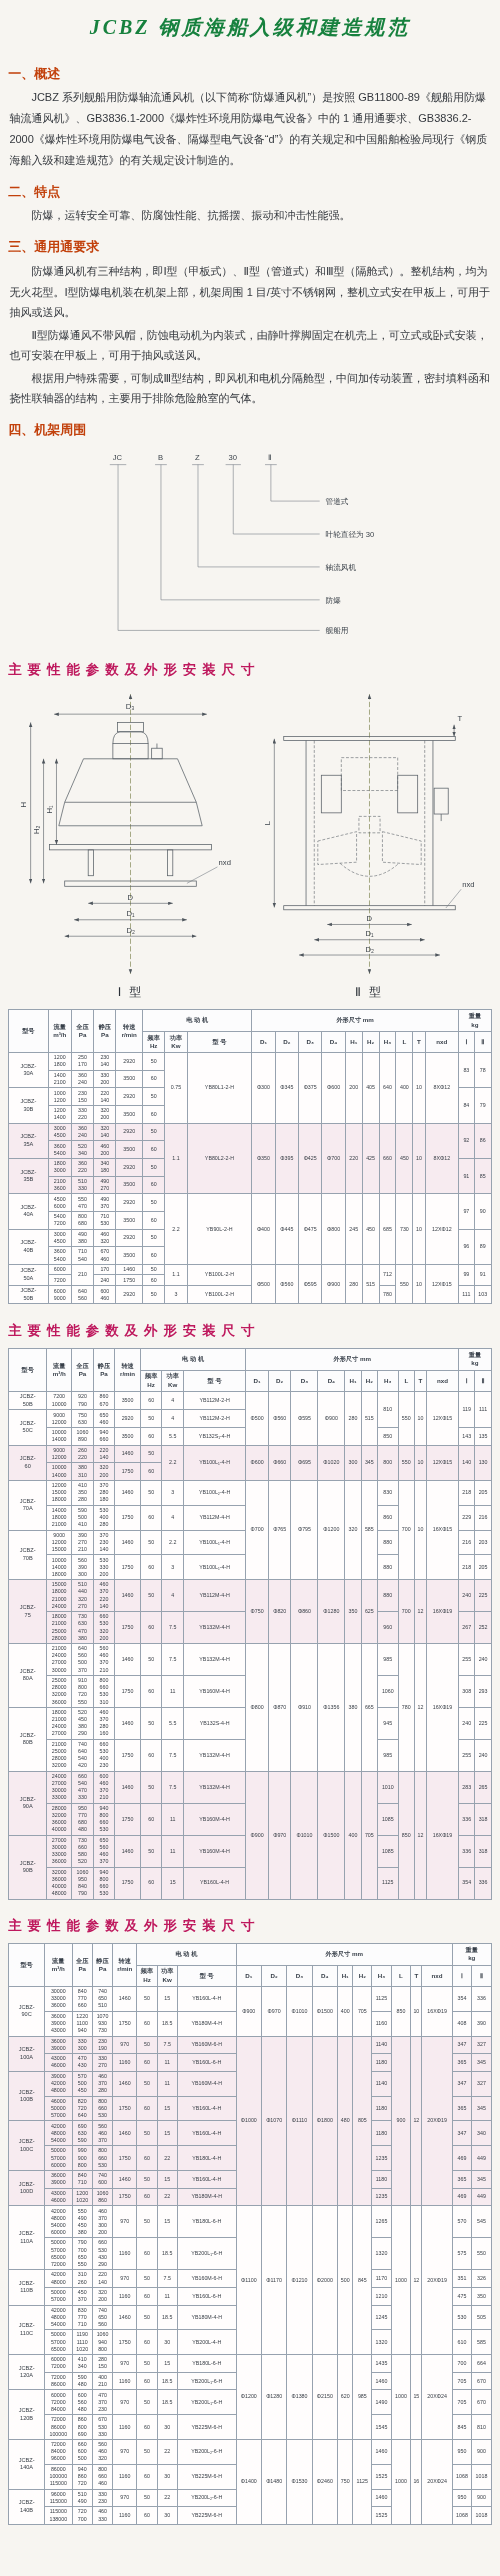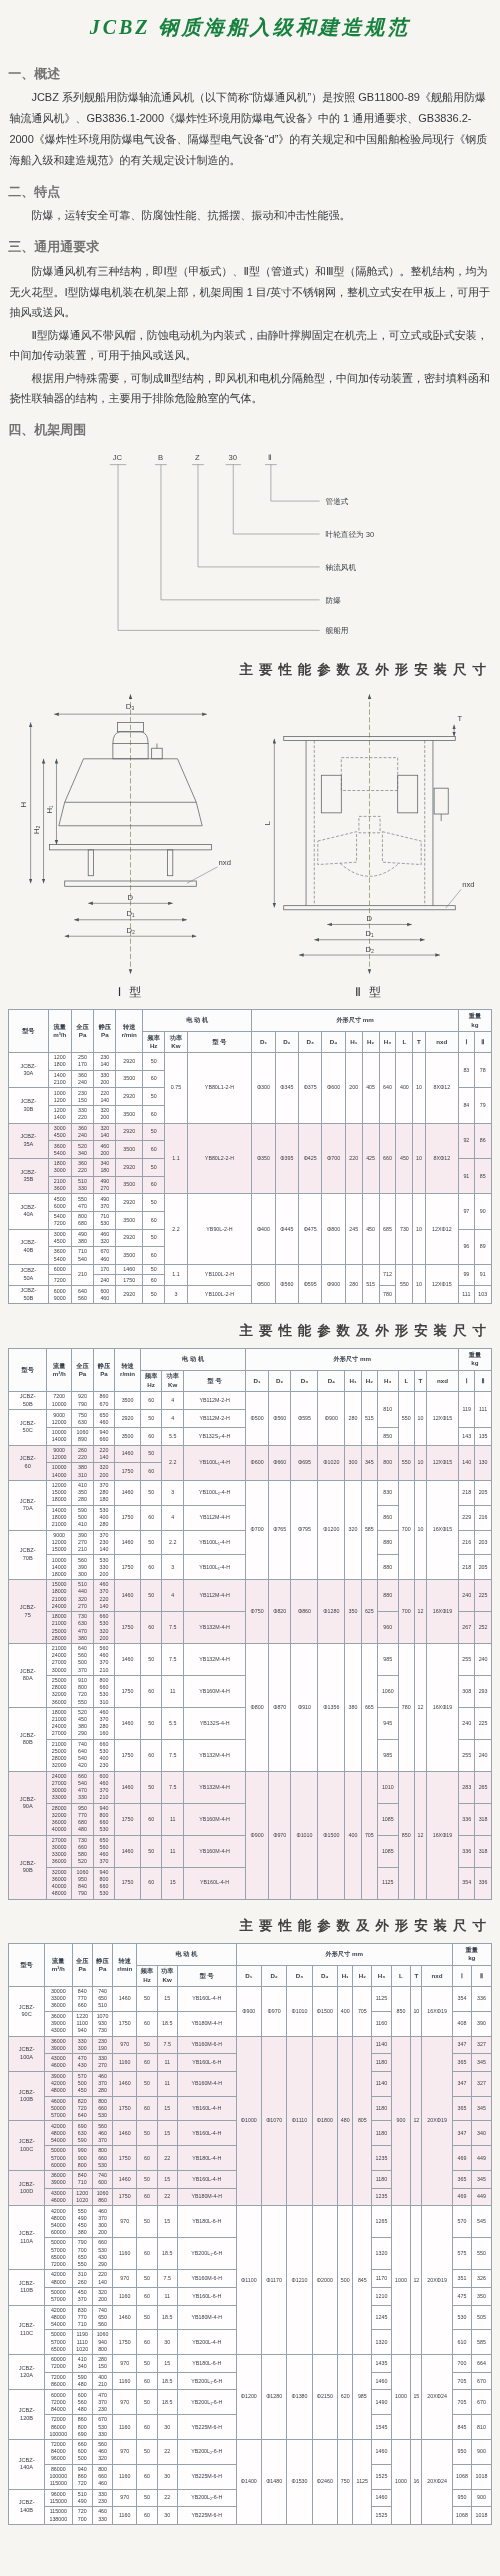--- a/index.html
+++ b/index.html
@@ -1,22 +1,22 @@
 <!DOCTYPE html>
 <html style="font-size:9.4px"><head>
 <meta charset="utf-8">
 <style>
   html,body{margin:0;padding:0;}
   body{width:500px;background:#f7f5f1;font-family:"Liberation Sans",sans-serif;color:#33383f;}
   .page{padding:9.4px 8.2px 17.6px 8.2px;}
   .title{color:#17813e;font-family:"Liberation Serif",serif;font-style:italic;font-weight:bold;
          font-size:20px;text-align:center;letter-spacing:2.9px;margin:4.7px 0 23.5px 0;}
-  .sec-heading{color:#737373;font-size:13px;font-weight:bold;margin:11.8px 0 4.7px 0;}
+  .sec-heading{color:#c2410c;font-size:13px;font-weight:bold;margin:11.8px 0 4.7px 0;}
   .body-p{font-size:11px;line-height:1.9;margin:0 1.2px 1.2px 1.2px;text-indent:2em;color:#34383e;}
-  .perf-heading{color:#404040;text-align:right;font-size:13.5px;font-weight:bold;
+  .perf-heading{color:#be185d;text-align:left;font-size:13.5px;font-weight:bold;
                 letter-spacing:5.9px;margin:17.6px 0 8.2px 0;}
   .model-diagram{margin:3.5px 0 0 41px;}
   .drawings{display:flex;justify-content:space-between;margin:2.4px 3.5px 0 3.5px;}
   .drawing-block{width:238px;text-align:center;}
   .drawing-caption{font-size:12px;color:#2a2f36;margin:1.2px 0 8.2px 0;letter-spacing:2.4px;}
   svg .ln{stroke:#5a6168;stroke-width:1.3;fill:none;}
   svg .thin{stroke:#767d85;stroke-width:1;fill:none;}
   svg .cl{stroke:#6b7238;stroke-width:1;fill:none;stroke-dasharray:9 4;}
   svg .hid{stroke:#5a6168;stroke-width:1;fill:none;stroke-dasharray:5 3;}
   svg .dim{stroke:#4e555c;stroke-width:1;fill:none;}
@@ -37,21 +37,21 @@
   <h1 class="title">JCBZ 钢质海船入级和建造规范</h1>
 
   <h2 class="sec-heading">一、概述</h2>
   <p class="body-p">JCBZ 系列舰船用防爆轴流通风机（以下简称“防爆通风机”）是按照 GB11800-89《舰船用防爆轴流通风机》、GB3836.1-2000《爆炸性环境用防爆电气设备》中的 1 通用通要求、GB3836.2-2000《爆炸性环境用防爆电气设备、隔爆型电气设备“d”》的有关规定和中国船舶检验局现行《钢质海船入级和建造规范》的有关规定设计制造的。</p>
 
   <h2 class="sec-heading">二、特点</h2>
   <p class="body-p">防爆，运转安全可靠、防腐蚀性能、抗摇摆、振动和冲击性能强。</p>
 
   <h2 class="sec-heading">三、通用通要求</h2>
   <p class="body-p">防爆通风机有三种结构，即Ⅰ型（甲板式）、Ⅱ型（管道式）和Ⅲ型（隔舱式）。整机结构，均为无火花型。Ⅰ型防爆电机装在机架上部，机架周围 1 目/英寸不锈钢网，整机立式安在甲板上，可用于抽风或送风。</p>
-  <p class="body-p">Ⅱ型防爆通风不带风帽，防蚀电动机为内装式，由静叶撑脚固定在机壳上，可立式或卧式安装，中间加传动装置，可用于抽风或送风。</p>
+  <p class="body-p">Ⅱ型防爆通风不带风帽，防蚀电动机为内装式，由静叶撑脚固定在机壳上，可立式或卧式安装，也可安装在甲板上，可用于抽风或送风。</p>
   <p class="body-p">根据用户特殊需要，可制成Ⅲ型结构，即风机和电机分隔舱型，中间加传动装置，密封填料函和挠性联轴器的结构，主要用于排除危险舱室的气体。</p>
 
   <h2 class="sec-heading">四、机架周围</h2>
 
   
   <svg class="model-diagram" width="365" height="194" viewBox="0 0 620 330">
     <text x="108" y="22">JC</text>
     <text x="185" y="22">B</text>
     <text x="248" y="22">Z</text>
     <text x="305" y="22">30</text>

